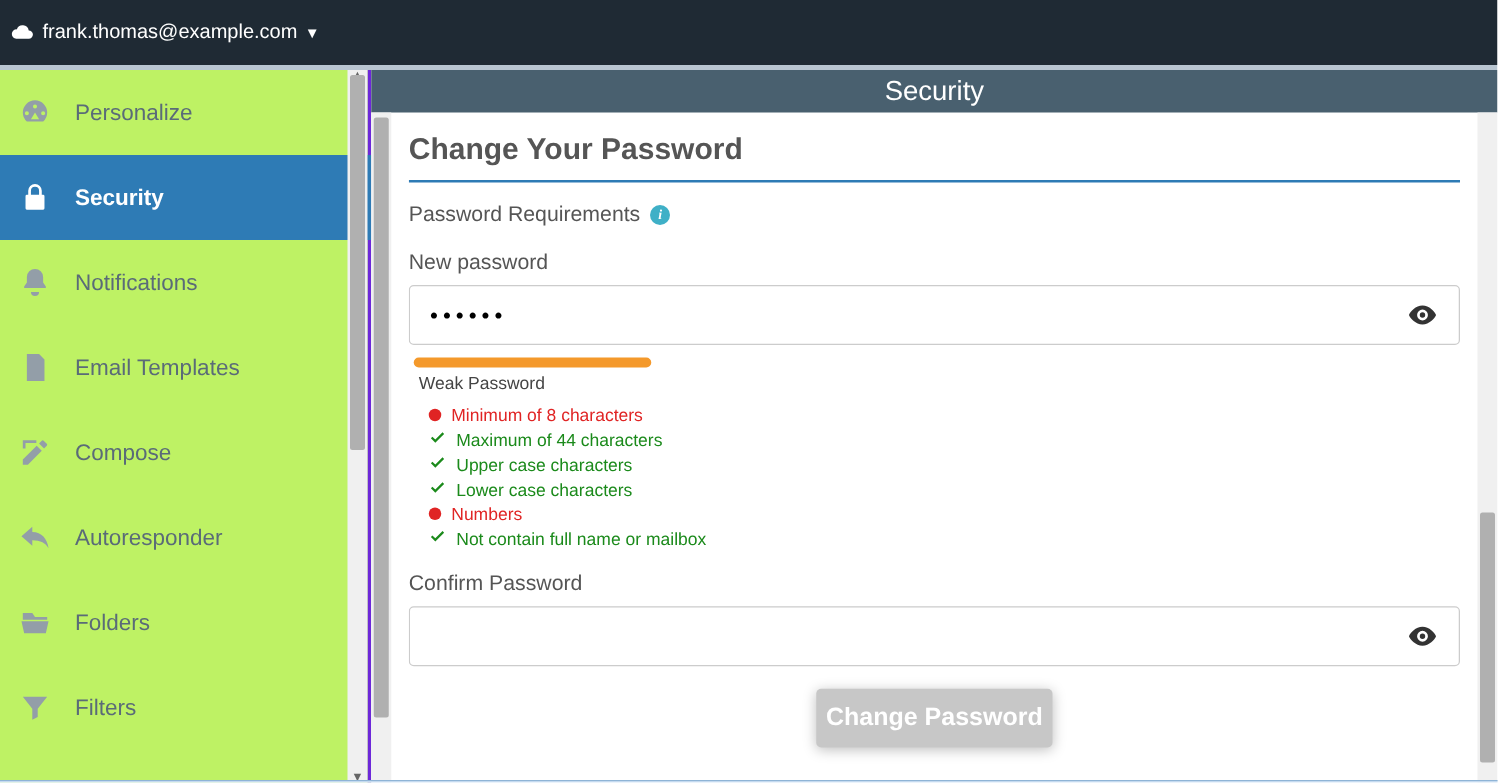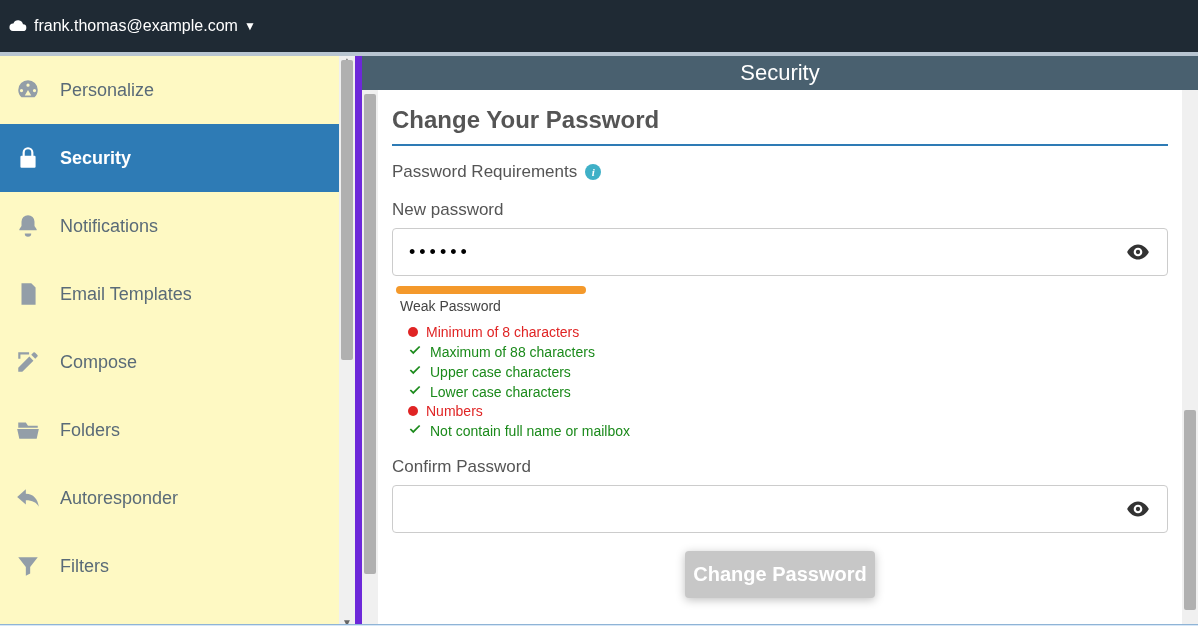--- a/index.html
+++ b/index.html
@@ -14,21 +14,21 @@
     justify-content: space-between;
   }
   .topbar-left { display: flex; align-items: center; gap: 14px; }
   .back-arrow { width: 28px; height: 28px; display:flex; align-items:center; justify-content:center; cursor:pointer; }
   .back-arrow svg { width: 26px; height: 26px; stroke:#fff; fill:none; stroke-width:3; }
   .settings-title { font-size: 24px; font-weight: 600; letter-spacing: .5px; }
   .topbar-right { display:flex; align-items:center; gap:6px; cursor:pointer; font-size:16px; }
   .topbar-right svg.cloud { width:20px; height:20px; fill:#fff; }
   .topbar-right .caret { font-size:12px; }
   .main { display:flex; height: 574px; border-top: 4px solid #b8c5d1; }
-  .sidebar-wrap { width: 362px; position:relative; border-right:7px solid #6d28d9; background:#fef9c3; }
+  .sidebar-wrap { width: 297px; position:relative; border-right:3px solid #6d28d9; background:#bef264; }
   .sidebar-scroll { position:absolute; top:0; right:0; width:16px; height:100%; background:#f0f0f0; }
   .sidebar-thumb { position:absolute; top:4px; left:2px; width:12px; height:300px; background:#b0b0b0; border-radius:2px; }
   .sidebar-arrow { position:absolute; left:2px; width:12px; height:12px; display:flex; align-items:center; justify-content:center; font-size:10px; color:#666; }
   .sidebar-arrow.up{top:-2px;} .sidebar-arrow.down{bottom:-2px;}
   .sidebar { width: 346px; }
   .side-item { display:flex; align-items:center; gap:18px; height:68px; padding:0 14px; cursor:pointer; color:#5a6b78; font-size:18px; }
   .side-item.active { background:#2e7bb5; color:#fff; }
   .side-item .icon { width:28px; display:flex; align-items:center; justify-content:center; }
   .side-item .icon svg { width:26px; height:26px; fill:#939ea8; }
   .side-item.active .icon svg { fill:#fff; }
@@ -120,33 +120,33 @@
           <svg viewBox="0 0 24 24">
               <path d="M3 17.25V21h3.75L17 10.75l-3.75-3.75L3 17.25zM20.7 7a1 1 0 0 0 0-1.4l-2.3-2.3a1 1 0 0 0-1.4 0L15 5.3 18.7 9 20.7 7zM3 3h10v2H5v4H3V3z"></path>
             </svg>
         </span>
         <span class="label">Compose</span>
       </div>
 
       <div class="side-item">
         <span class="icon">
           <svg viewBox="0 0 24 24">
+              <path d="M10 4 2 11l8 7v-4c6 0 10 2 12 6-1-7-5-12-12-12V4z"></path>
+            </svg>
+        </span>
+        <span class="label">Autoresponder</span>
+      </div>
+
+      <div class="side-item">
+        <span class="icon">
+          <svg viewBox="0 0 24 24">
               <path d="M3 5h7l2 3h9v2H3V5zm-1 6h20l-2 9H4l-2-9z"></path>
             </svg>
         </span>
         <span class="label">Folders</span>
-      </div>
-
-      <div class="side-item">
-        <span class="icon">
-          <svg viewBox="0 0 24 24">
-              <path d="M10 4 2 11l8 7v-4c6 0 10 2 12 6-1-7-5-12-12-12V4z"></path>
-            </svg>
-        </span>
-        <span class="label">Autoresponder</span>
       </div>
 
       <div class="side-item">
         <span class="icon">
           <svg viewBox="0 0 24 24">
               <path d="M3 4h18l-7 9v6l-4 2v-8L3 4z"></path>
             </svg>
         </span>
         <span class="label">Filters</span>
       </div>
@@ -193,21 +193,21 @@
 
       <div class="rules">
         <div class="rule bad">
           <span class="dot"></span>
           <span>Minimum of 8 characters</span>
         </div>
         <div class="rule ok">
           <span class="chk"><svg viewBox="0 0 24 24">
                 <path d="M4 12l5 5L20 6"></path>
               </svg></span>
-          <span>Maximum of 88 characters</span>
+          <span>Maximum of 44 characters</span>
         </div>
         <div class="rule ok">
           <span class="chk"><svg viewBox="0 0 24 24">
                 <path d="M4 12l5 5L20 6"></path>
               </svg></span>
           <span>Upper case characters</span>
         </div>
         <div class="rule ok">
           <span class="chk"><svg viewBox="0 0 24 24">
                 <path d="M4 12l5 5L20 6"></path>

